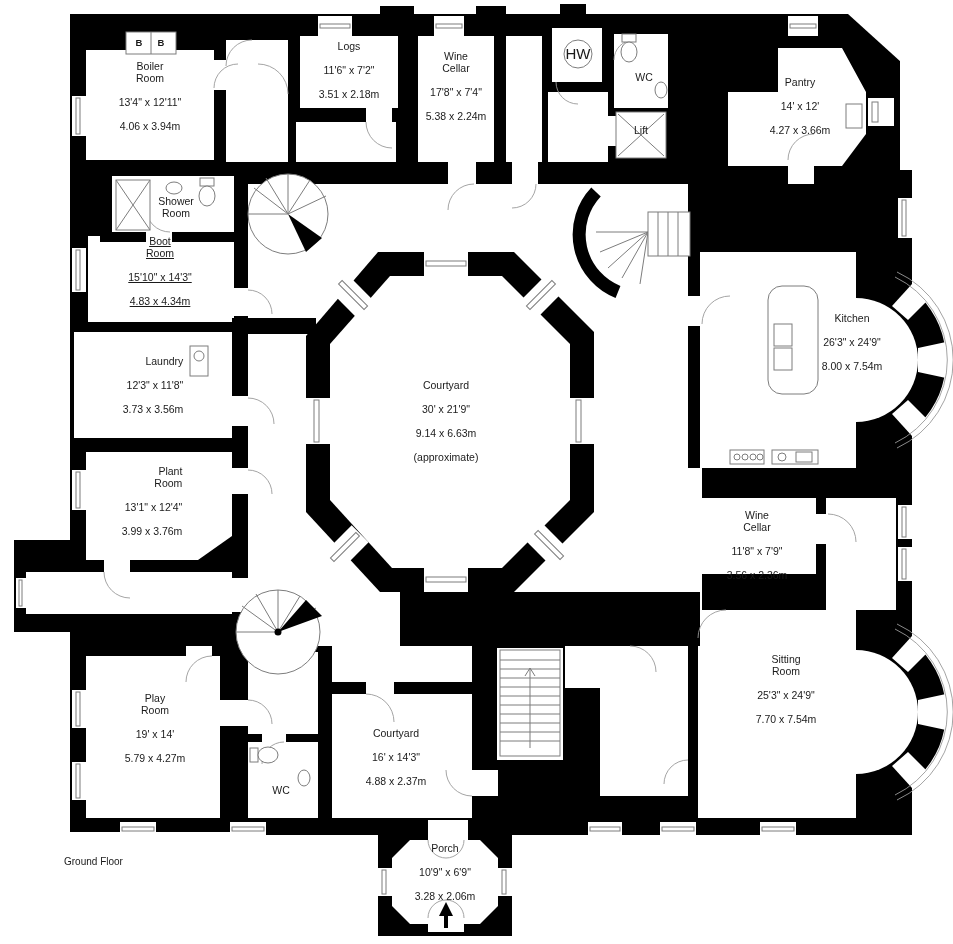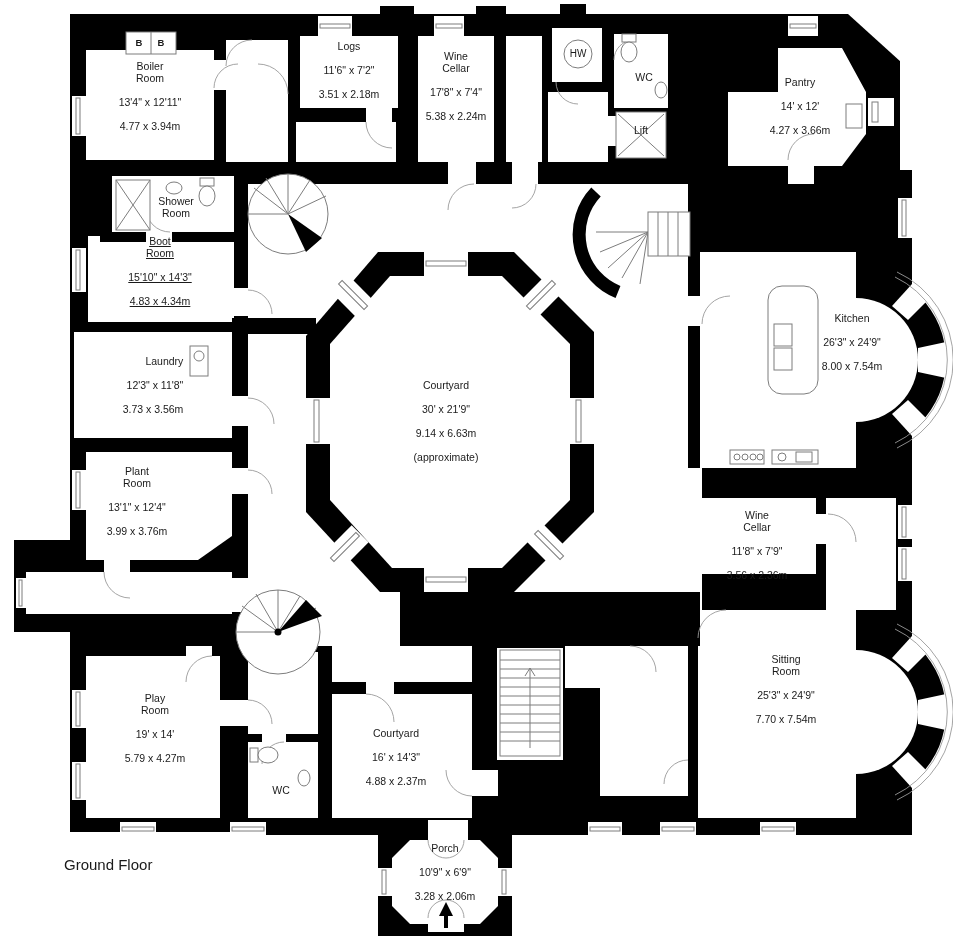--- a/index.html
+++ b/index.html
@@ -2,23 +2,23 @@
 <html><head>
 <meta charset="utf-8">
 <style>
   html,body{margin:0;padding:0;}
   body{width:953px;height:944px;position:relative;background:#ffffff;
        font-family:"Liberation Sans",sans-serif;overflow:hidden;}
   .plan{position:absolute;left:0;top:0;}
   .lbl{position:absolute;transform:translate(-50%,-50%);text-align:center;
        font-size:10.5px;line-height:12px;color:#1a1a1a;white-space:pre-line;}
   .lbl span{display:block;white-space:pre-line;}
-  .tiny{font-size:10px;line-height:10px;}
+  .tiny{font-size:15px;line-height:10px;}
   .bb{font-size:9.5px;font-weight:bold;}
-  .gf{position:absolute;transform:none;font-size:15px;color:#1a1a1a;}
+  .gf{position:absolute;transform:none;font-size:10px;color:#1a1a1a;}
   
   .w{fill:#000;}                       
   .r{fill:#fff;}                       
   .ln{stroke:#7d7d7d;stroke-width:1;fill:none;}
   .arc{stroke:#9a9a9a;stroke-width:0.9;fill:none;}
   .fx{fill:#fff;stroke:#7d7d7d;stroke-width:1;}
   .blk{fill:#000;}
 </style>
 </head>
 <body>
@@ -319,21 +319,21 @@
   </g>
 </svg>
 
 <div class="lbl bb" style="left:139px;top:43px;">B</div>
 <div class="lbl bb" style="left:161px;top:43px;">B</div>
 
 <div class="lbl" style="left:150px;top:96px;">
   <span>Boiler
 Room</span>
   <span>13'4" x 12'11"</span>
-  <span>4.77 x 3.94m</span>
+  <span>4.06 x 3.94m</span>
 </div>
 
 <div class="lbl" style="left:349px;top:70px;">
   <span>Logs</span>
   <span>11'6" x 7'2"</span>
   <span>3.51 x 2.18m</span>
 </div>
 
 <div class="lbl" style="left:456px;top:86px;">
   <span>Wine
@@ -371,21 +371,21 @@
   <span>15'10" x 14'3"</span>
   <span>4.83 x 4.34m</span>
 </div>
 
 <div class="lbl" style="left:153px;top:385px;text-align:right;">
   <span>Laundry</span>
   <span>12'3" x 11'8"</span>
   <span>3.73 x 3.56m</span>
 </div>
 
-<div class="lbl" style="left:137px;top:501px;">
+<div class="lbl" style="left:152px;top:501px;text-align:right;">
   <span>Plant
 Room</span>
   <span>13'1" x 12'4"</span>
   <span>3.99 x 3.76m</span>
 </div>
 
 <div class="lbl" style="left:446px;top:421px;">
   <span>Courtyard</span>
   <span>30' x 21'9"</span>
   <span>9.14 x 6.63m</span>

